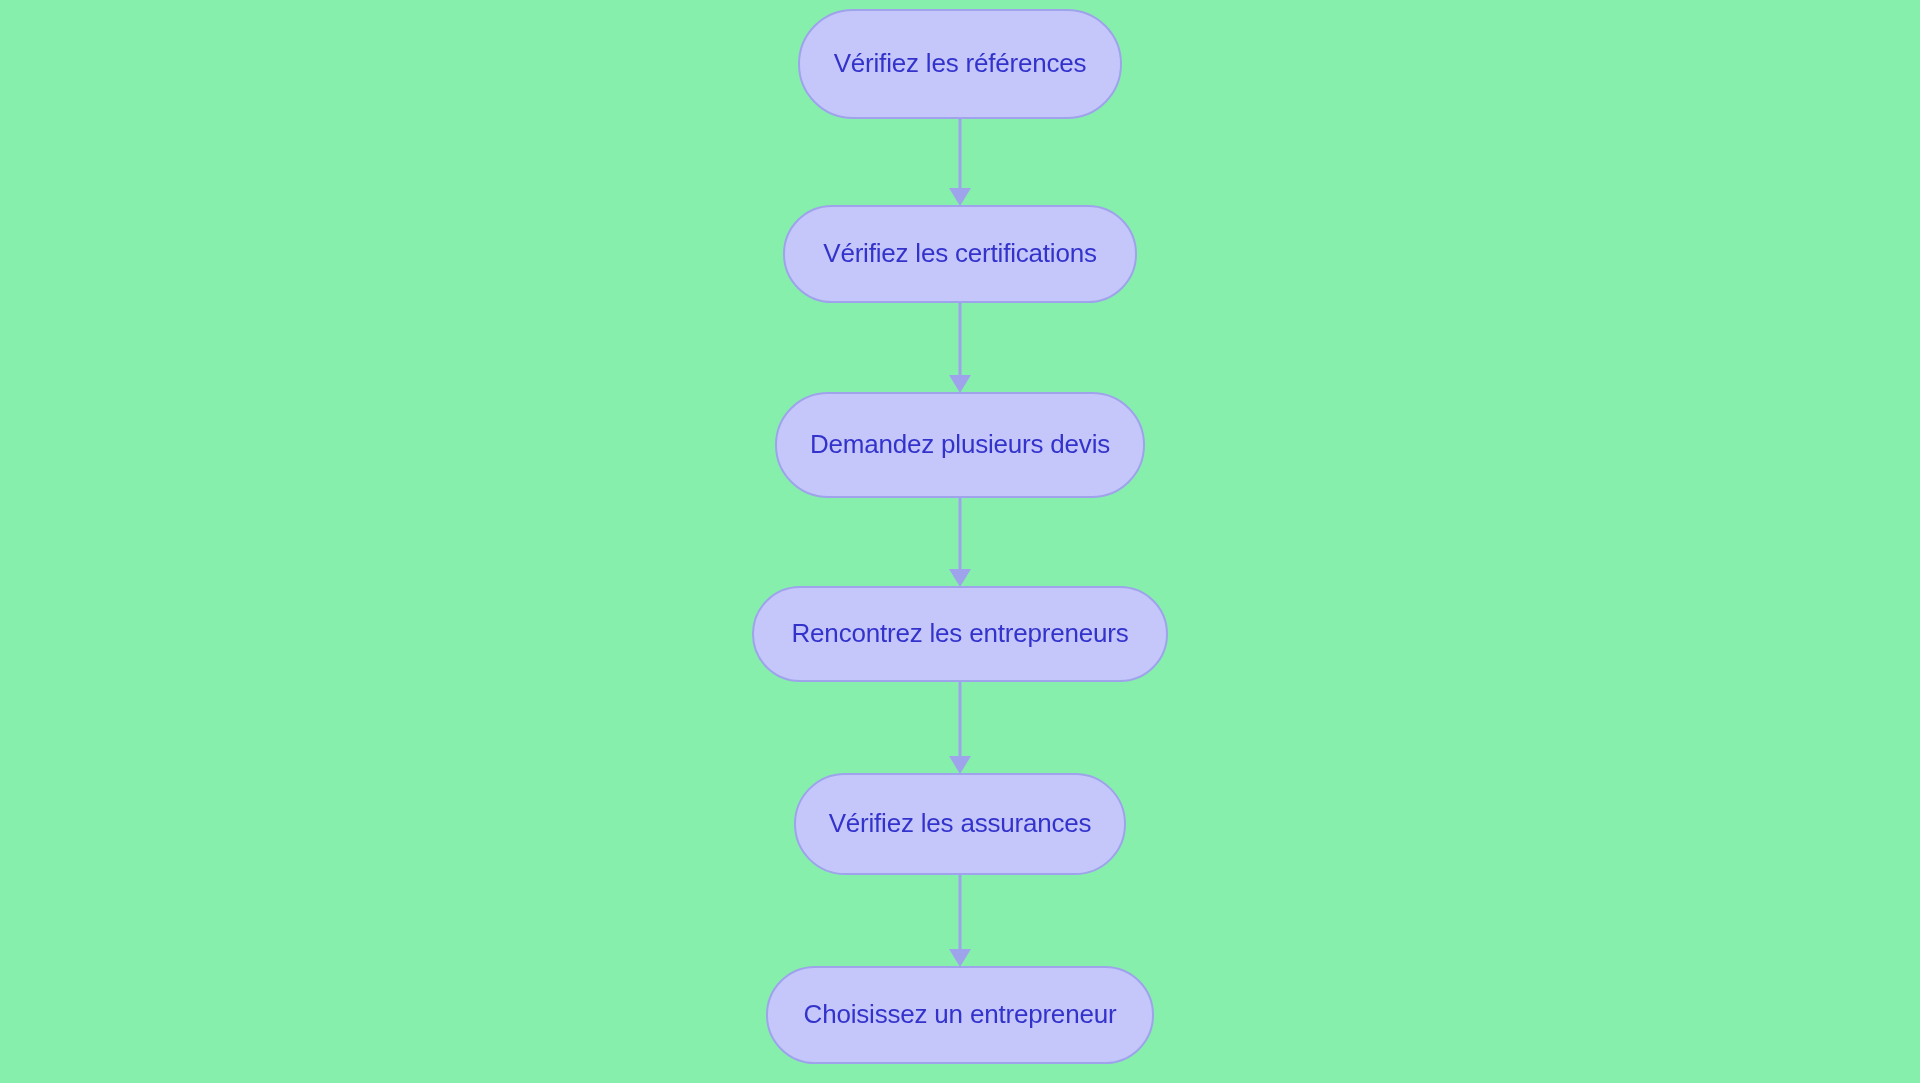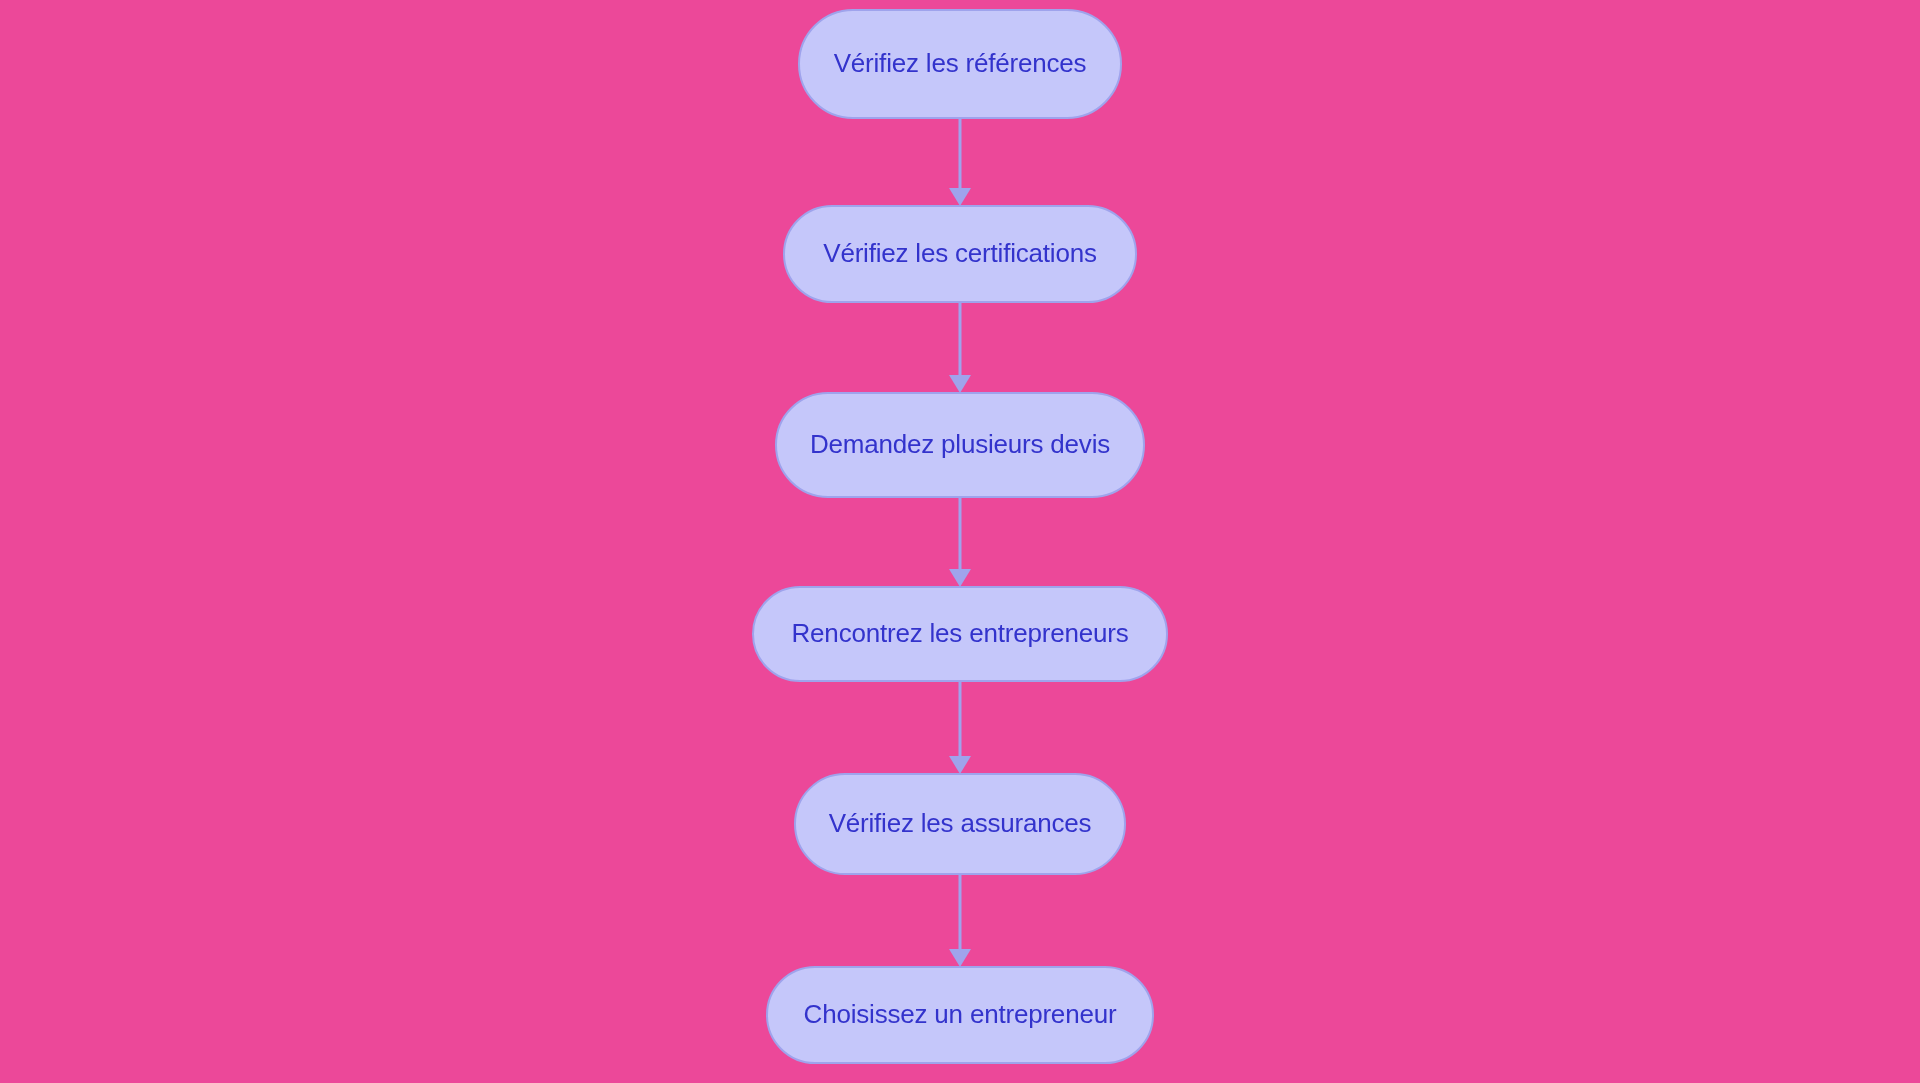--- a/index.html
+++ b/index.html
@@ -10,21 +10,21 @@
   body {
     width: 1920px;
     height: 1083px;
     font-family: "Liberation Sans", sans-serif;
     overflow: hidden;
   }
   #flowchart-root {
     position: relative;
     width: 1920px;
     height: 1083px;
-    background: #ec4899;
+    background: #86efac;
   }
   #flow-svg {
     position: absolute;
     top: 0;
     left: 0;
     width: 1920px;
     height: 1083px;
     display: block;
   }
   .node-shape {

